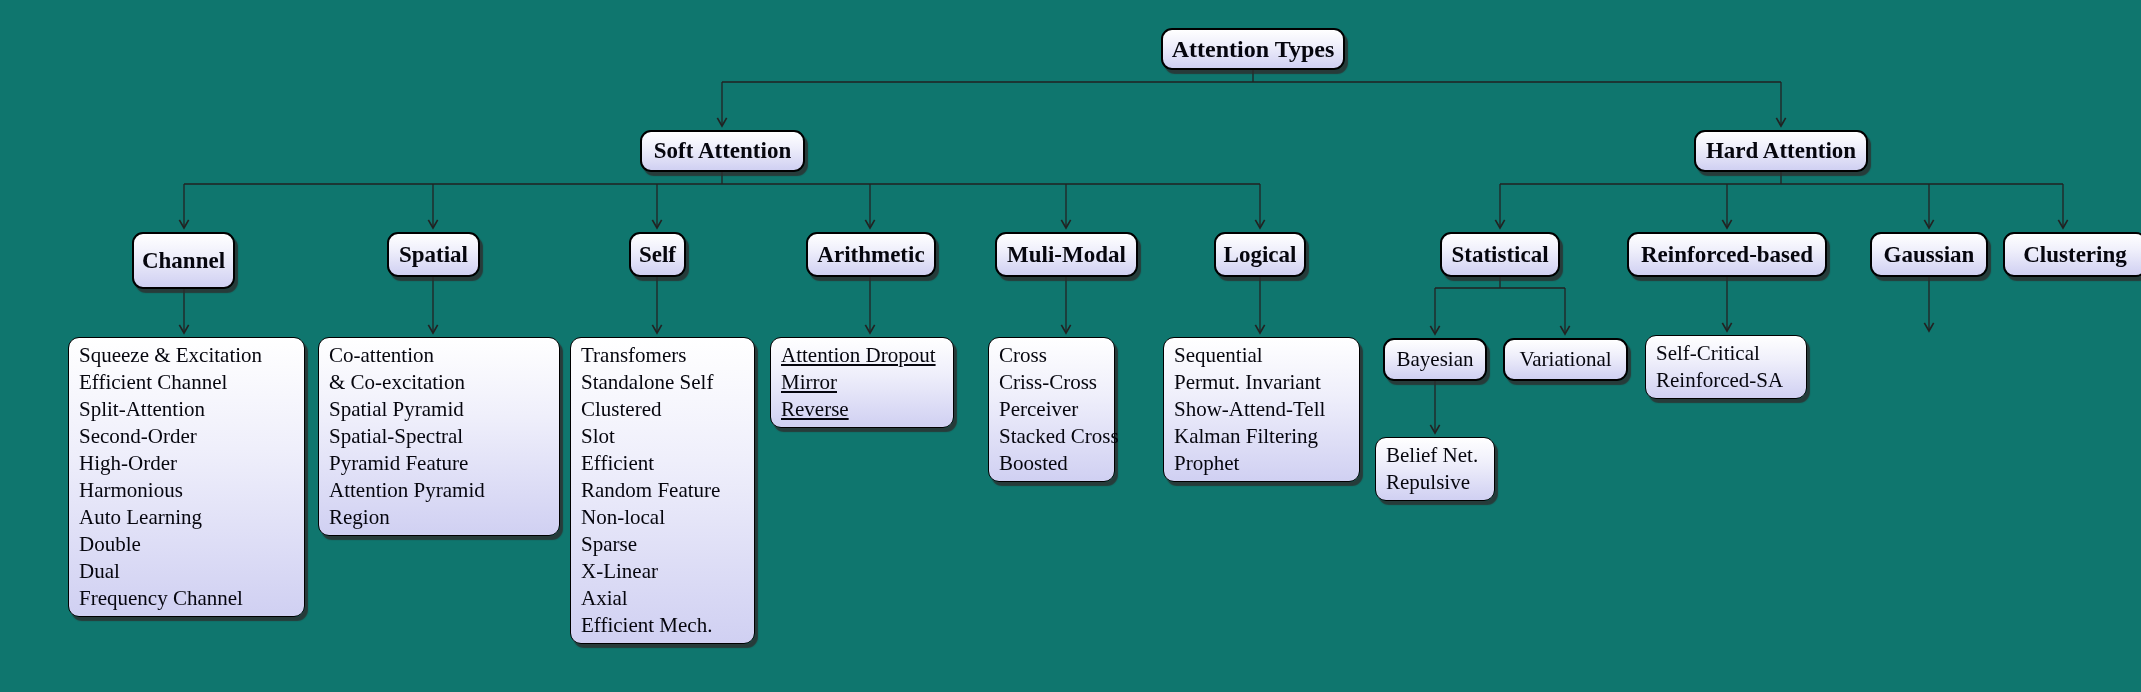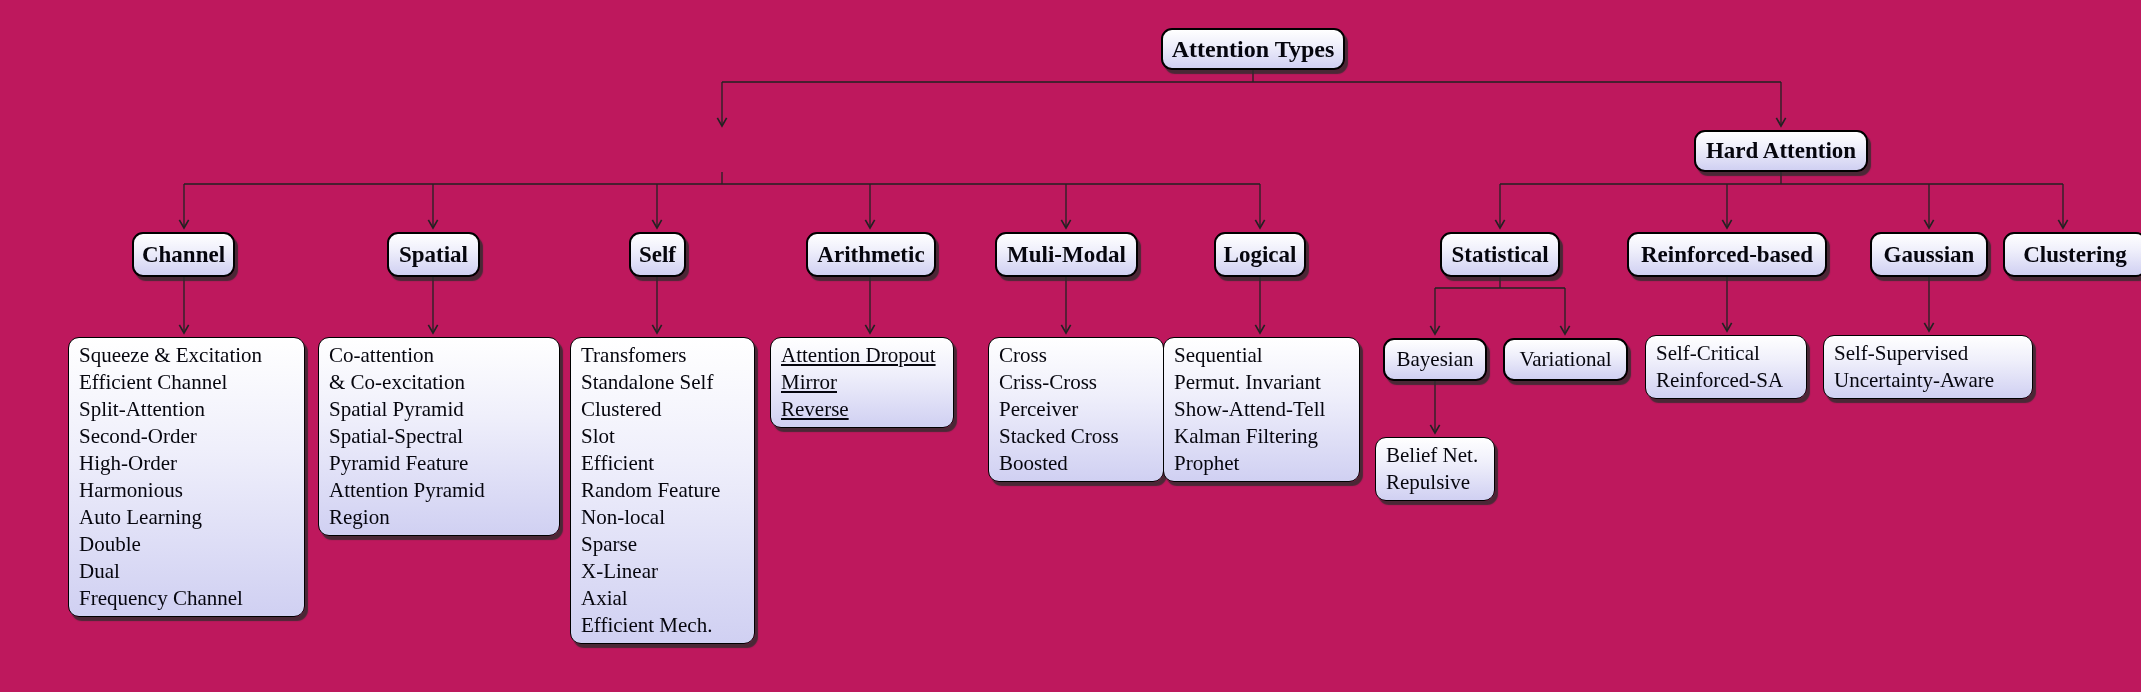--- a/index.html
+++ b/index.html
@@ -1,19 +1,19 @@
 <!DOCTYPE html>
 <html><head>
 <meta charset="utf-8">
 <style>
   html,body{margin:0;padding:0;background:#ffffff;}
   #canvas{
     position:relative;
     width:2141px;height:692px;
-    background:#be185d;
+    background:#0f766e;
     font-family:"Liberation Serif","DejaVu Serif",serif;
     overflow:hidden;
   }
   #wires{position:absolute;left:0;top:0;z-index:0;}
   .node,.leaf{
     position:absolute;
     box-sizing:border-box;
     background:linear-gradient(180deg,#ffffff 0%,#efeffb 40%,#d0d0f2 100%);
     border:2px solid #000;
     border-radius:11px;
@@ -92,25 +92,28 @@
       <line x1="1435" y1="288" x2="1435" y2="334" marker-end="url(#arrow)"></line>
       <line x1="1565" y1="288" x2="1565" y2="334" marker-end="url(#arrow)"></line>
       <line x1="1435" y1="381" x2="1435" y2="433" marker-end="url(#arrow)"></line>
     </g>
   </svg>
 
   <div class="node root" style="left:1161px;top:28px;width:184px;height:42px;">
     <span>Attention Types</span>
   </div>
 
+  <div class="node" style="left:640px;top:130px;width:165px;height:42px;">
+    <span>Soft Attention</span>
+  </div>
   <div class="node" style="left:1694px;top:130px;width:174px;height:42px;">
     <span>Hard Attention</span>
   </div>
 
-  <div class="node" style="left:132px;top:232px;width:103px;height:45px;border-radius:11px;">
+  <div class="node" style="left:132px;top:232px;width:103px;height:57px;border-radius:11px;">
     <span>Channel</span>
   </div>
   <div class="node" style="left:387px;top:232px;width:93px;height:45px;">
     <span>Spatial</span>
   </div>
   <div class="node" style="left:629px;top:232px;width:57px;height:45px;">
     <span>Self</span>
   </div>
   <div class="node" style="left:806px;top:232px;width:130px;height:45px;">
     <span>Arithmetic</span>
@@ -174,21 +177,21 @@
       <div class="leaf-line">Sparse</div>
       <div class="leaf-line">X-Linear</div>
       <div class="leaf-line">Axial</div>
       <div class="leaf-line">Efficient Mech.</div>
     </div>
   <div class="leaf" style="left:770px;top:337px;width:184px;text-decoration:underline;">
       <div class="leaf-line">Attention Dropout</div>
       <div class="leaf-line">Mirror</div>
       <div class="leaf-line">Reverse</div>
     </div>
-  <div class="leaf" style="left:988px;top:337px;width:176px;">
+  <div class="leaf" style="left:988px;top:337px;width:127px;">
       <div class="leaf-line">Cross</div>
       <div class="leaf-line">Criss-Cross</div>
       <div class="leaf-line">Perceiver</div>
       <div class="leaf-line">Stacked Cross</div>
       <div class="leaf-line">Boosted</div>
     </div>
   <div class="leaf" style="left:1163px;top:337px;width:197px;">
       <div class="leaf-line">Sequential</div>
       <div class="leaf-line">Permut. Invariant</div>
       <div class="leaf-line">Show-Attend-Tell</div>
@@ -196,19 +199,15 @@
       <div class="leaf-line">Prophet</div>
     </div>
   <div class="leaf" style="left:1375px;top:437px;width:120px;">
       <div class="leaf-line">Belief Net.</div>
       <div class="leaf-line">Repulsive</div>
     </div>
   <div class="leaf" style="left:1645px;top:335px;width:162px;">
       <div class="leaf-line">Self-Critical</div>
       <div class="leaf-line">Reinforced-SA</div>
     </div>
-  <div class="leaf" style="left:1823px;top:335px;width:210px;">
-      <div class="leaf-line">Self-Supervised</div>
-      <div class="leaf-line">Uncertainty-Aware</div>
-    </div>
 
   <div id="watermark">CSDN @迪菲赫尔曼</div>
 </div>
 
 </body></html>

